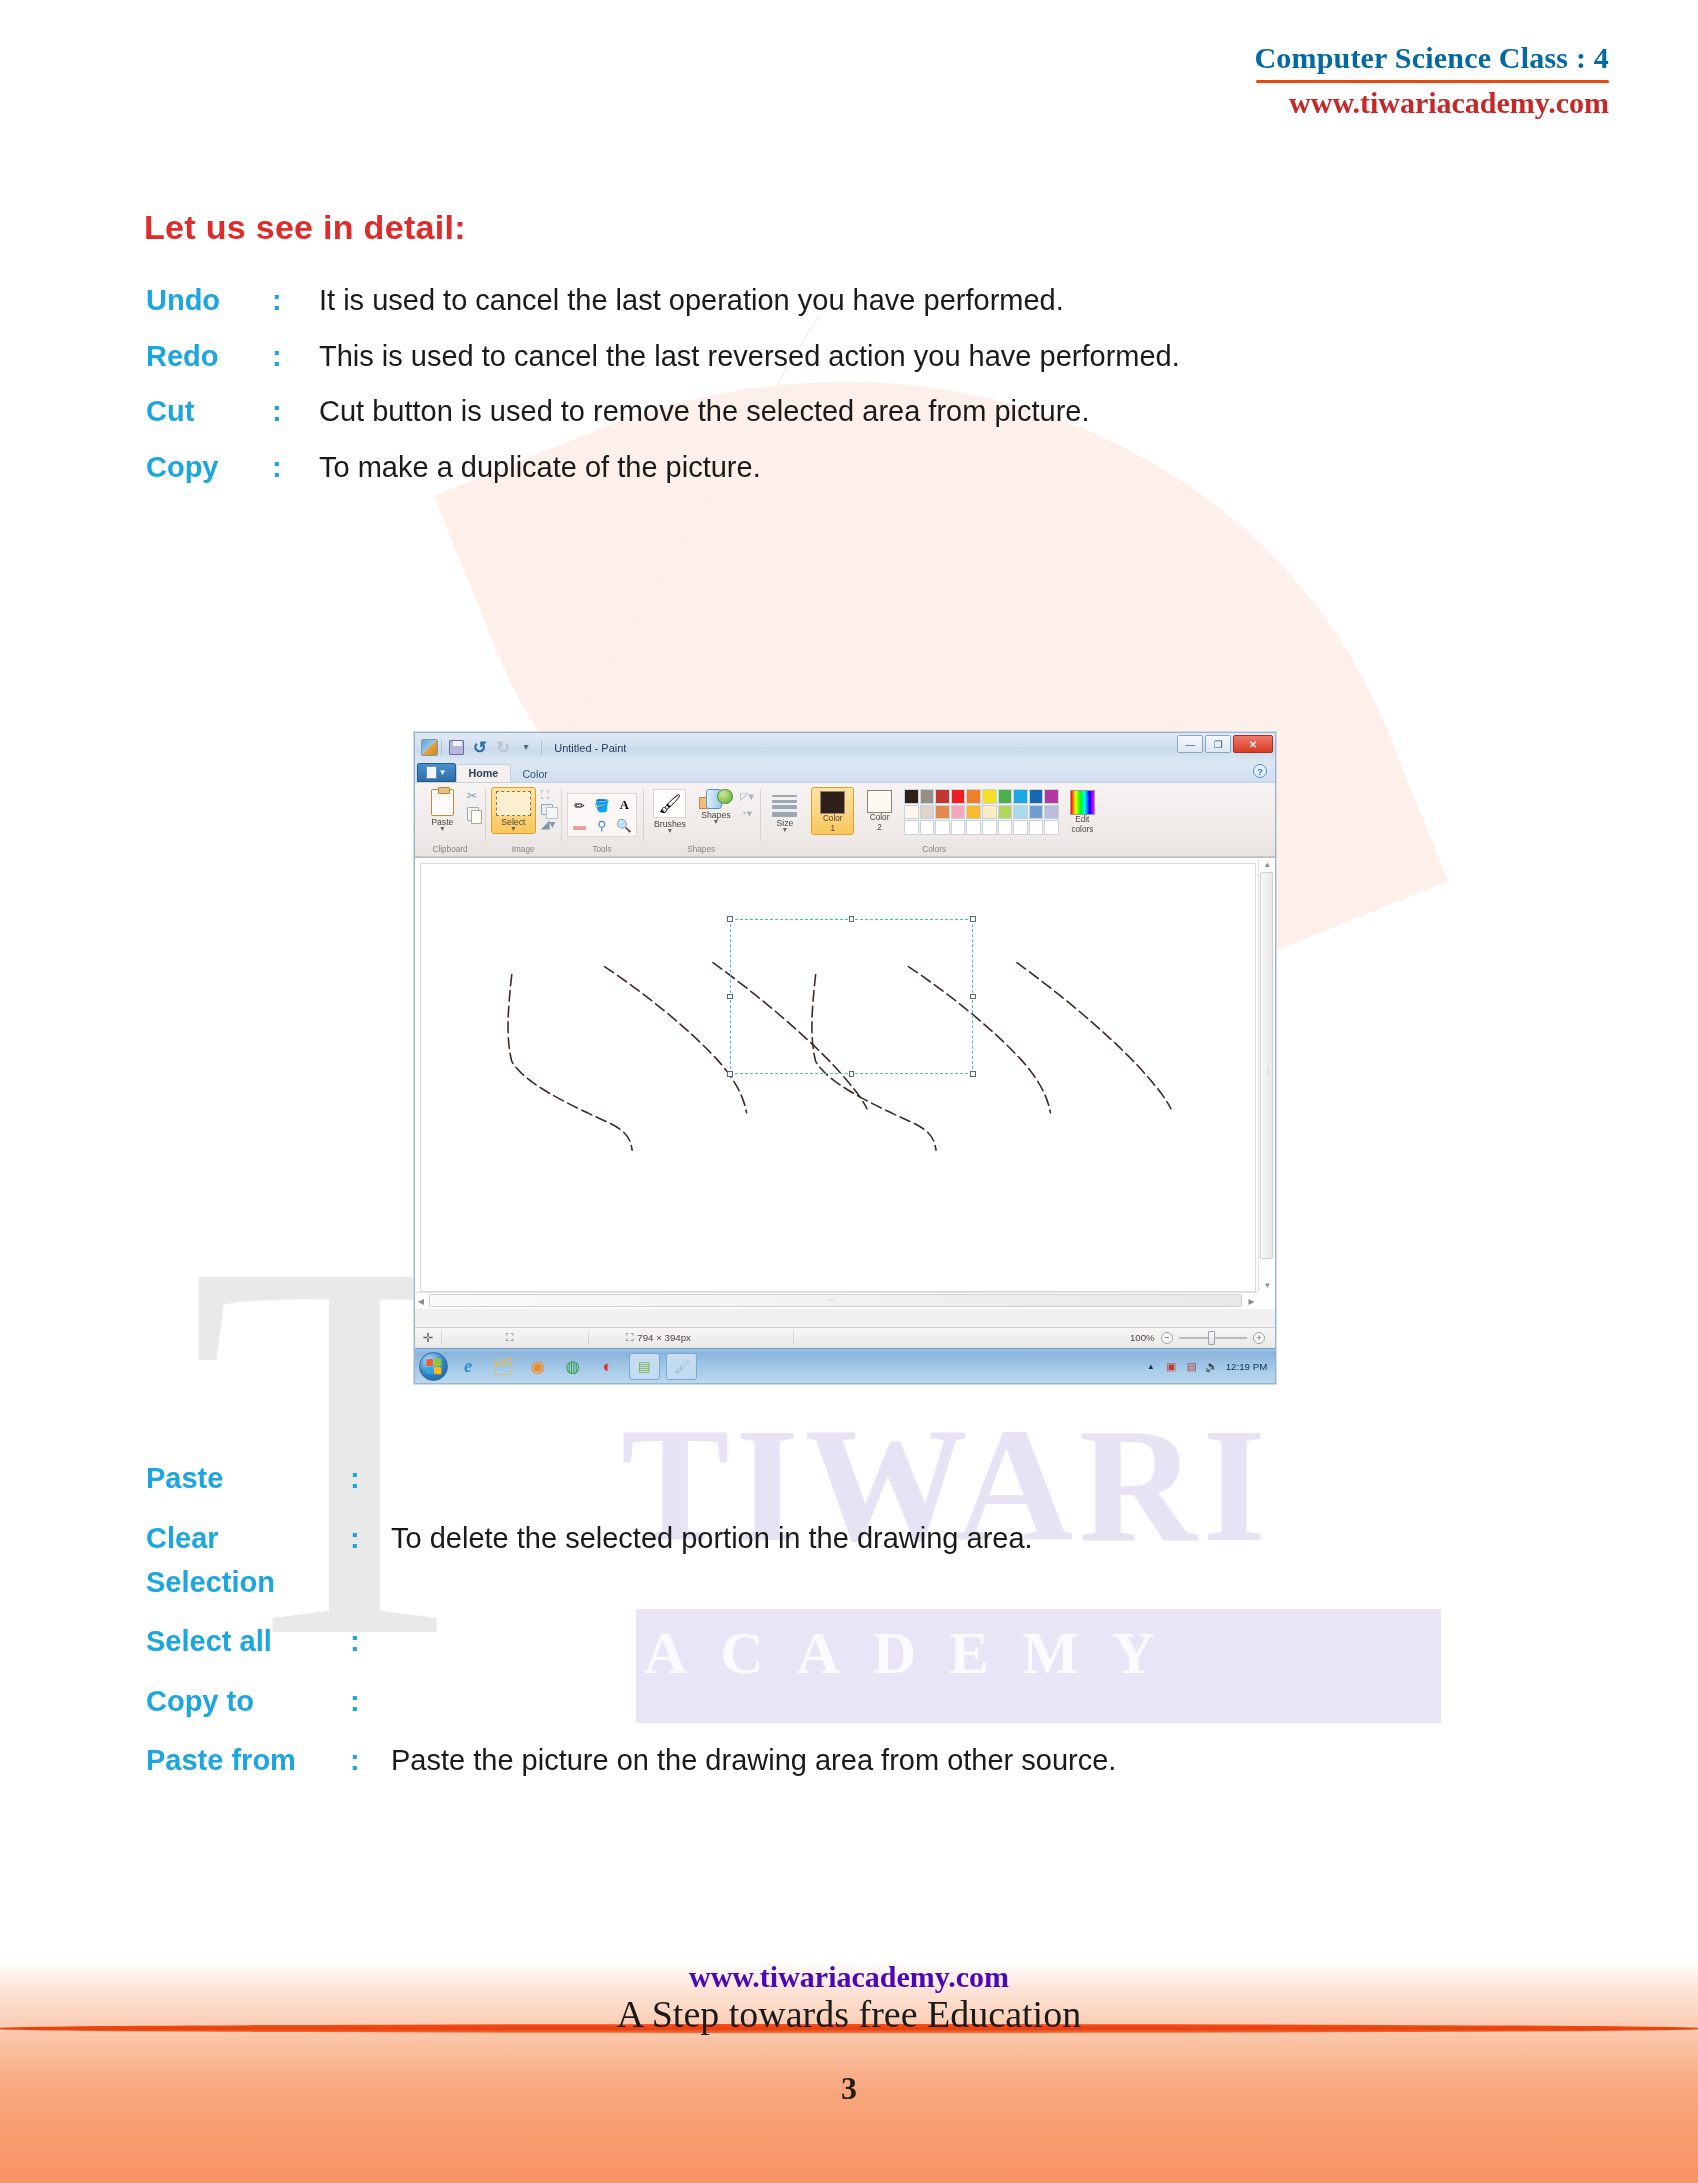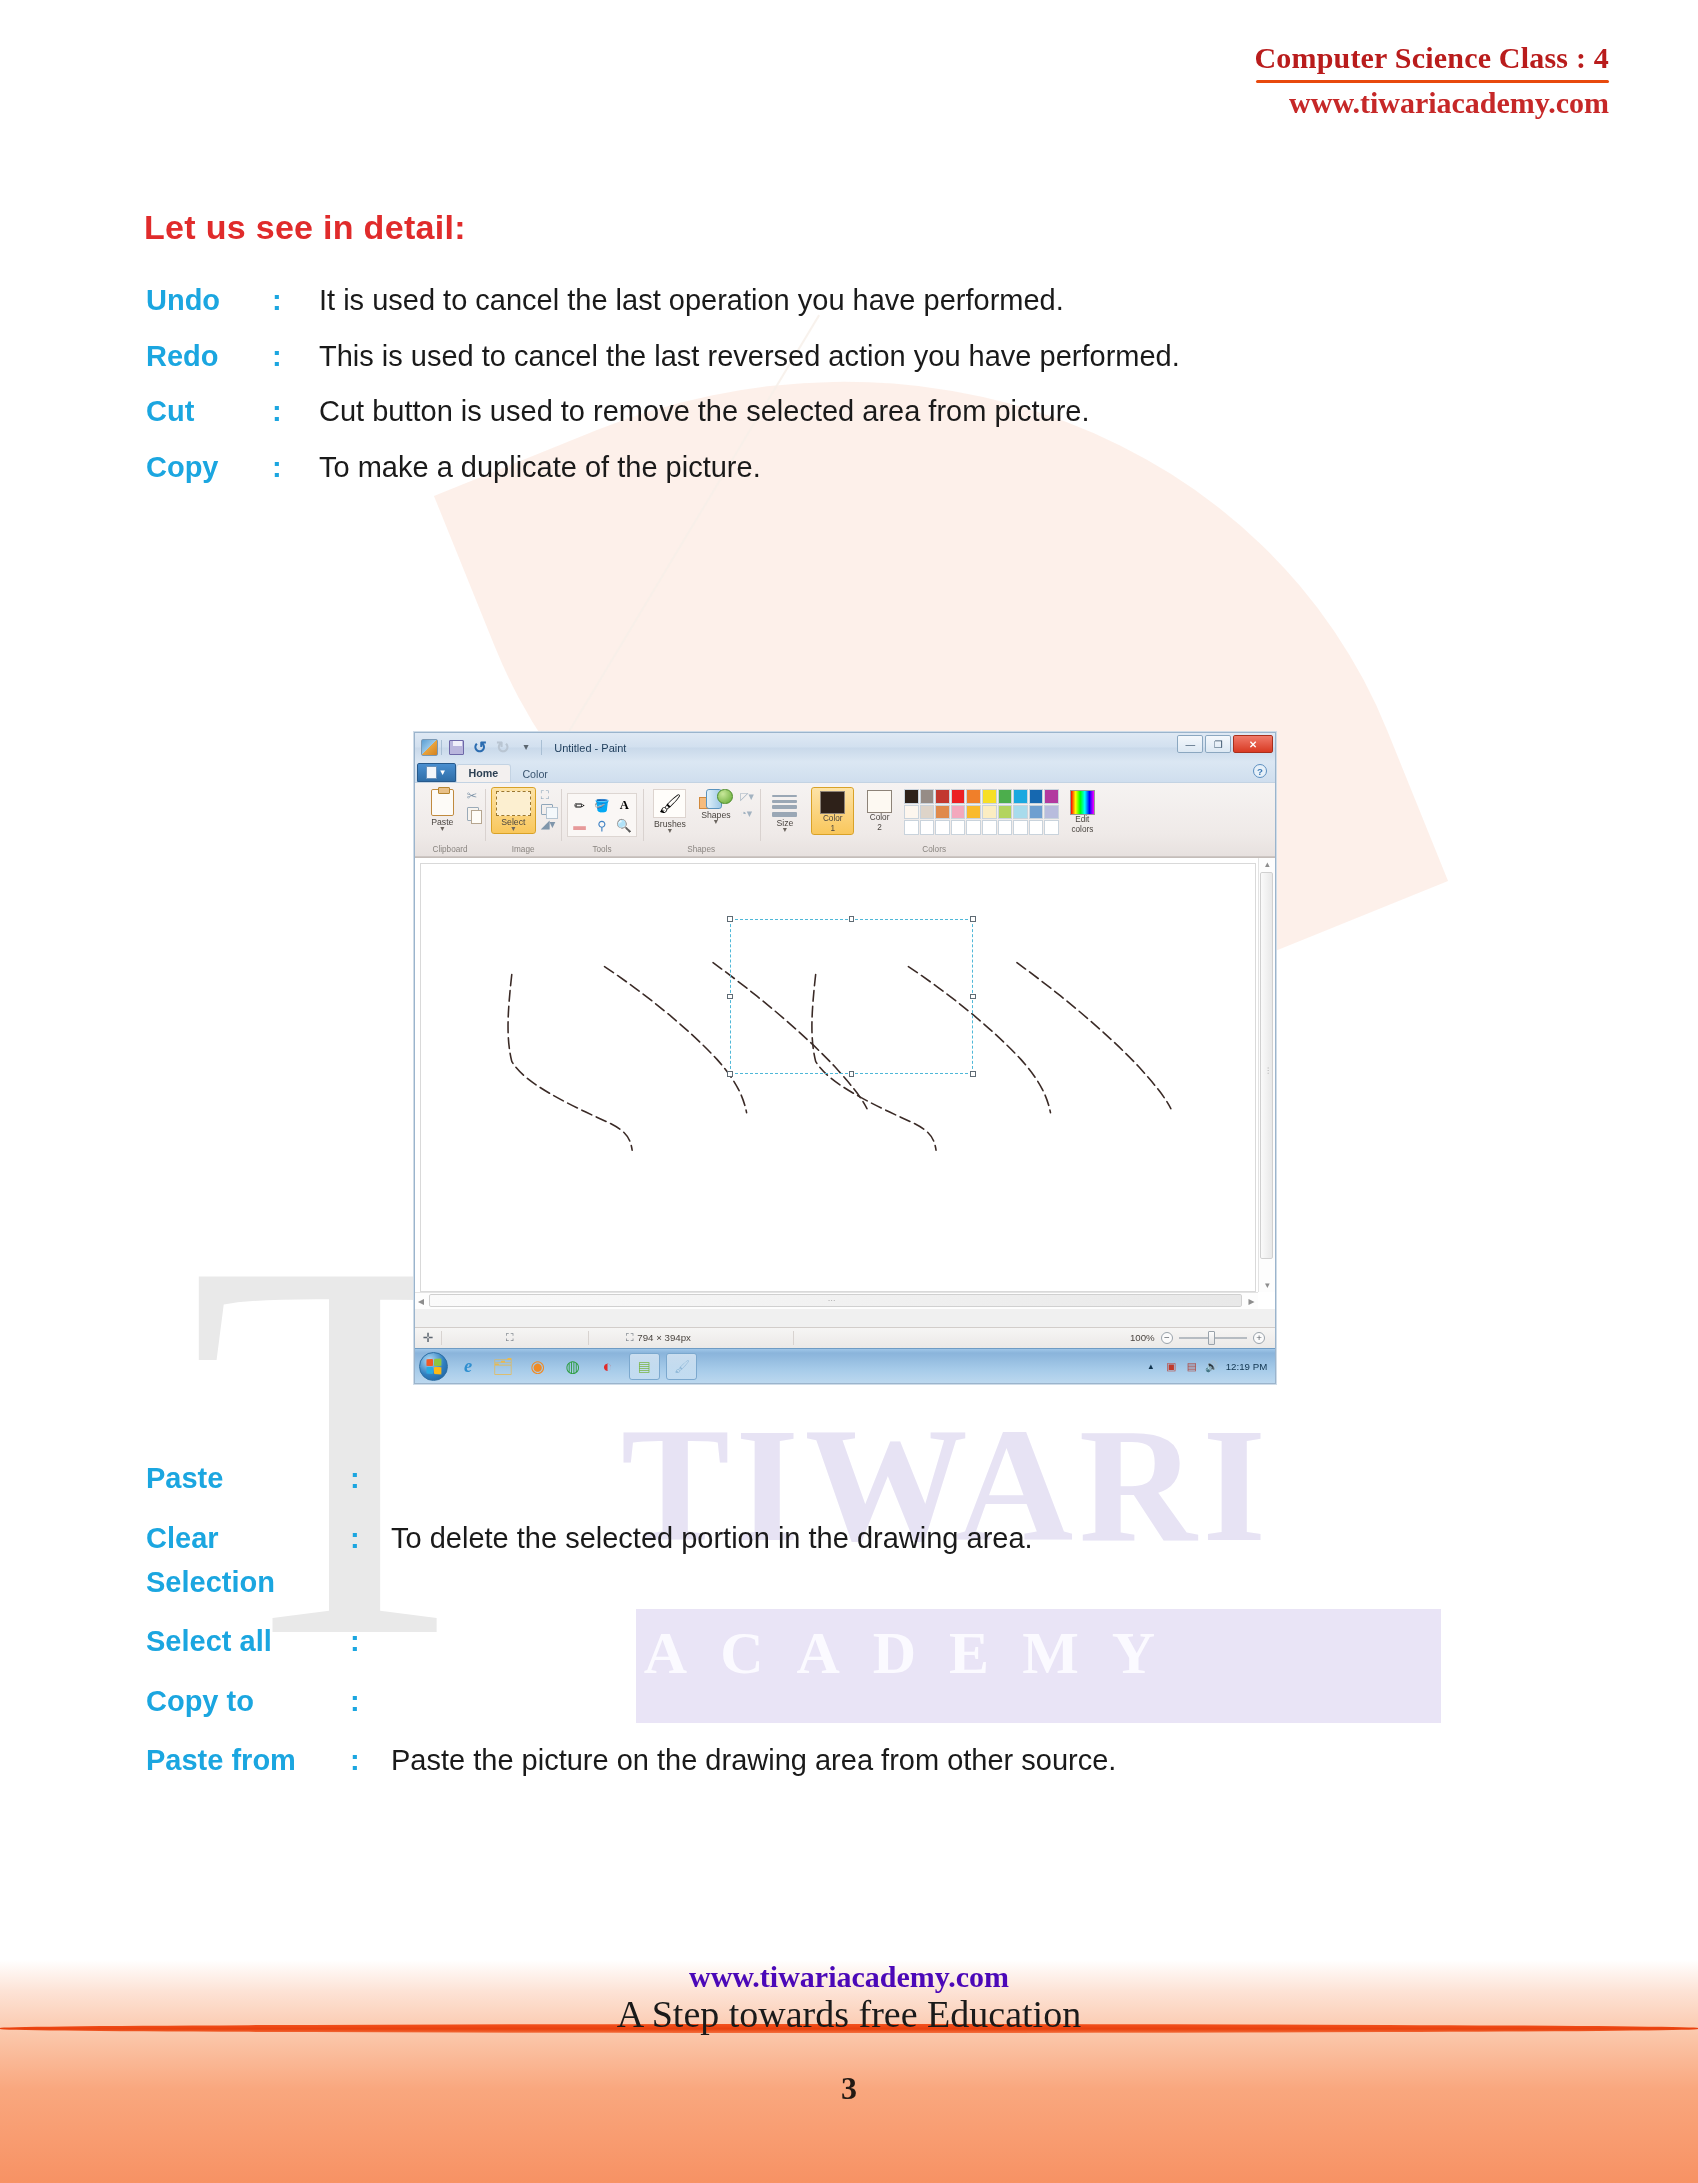--- a/index.html
+++ b/index.html
@@ -78,21 +78,21 @@
     display: block; padding: 9.7px 0 0 7.8px;
   }
 
   
   .doc-header {
     position: absolute; top: 41px; right: 89px;
     text-align: right; z-index: 3;
   }
   .hdr-title {
     font-family: "Liberation Serif", serif;
-    font-size: 30px; font-weight: 700; color: #b91c1c;
+    font-size: 30px; font-weight: 700; color: #0369a1;
     letter-spacing: 0.2px;
   }
   .hdr-rule {
     height: 2.9px; background: #e8490d; margin: 4.9px 0 2.9px 1.9px;
     border-radius: 1.9px;
   }
   .hdr-site {
     font-family: "Liberation Serif", serif;
     font-size: 30px; font-weight: 700; color: #c62828;
   }

